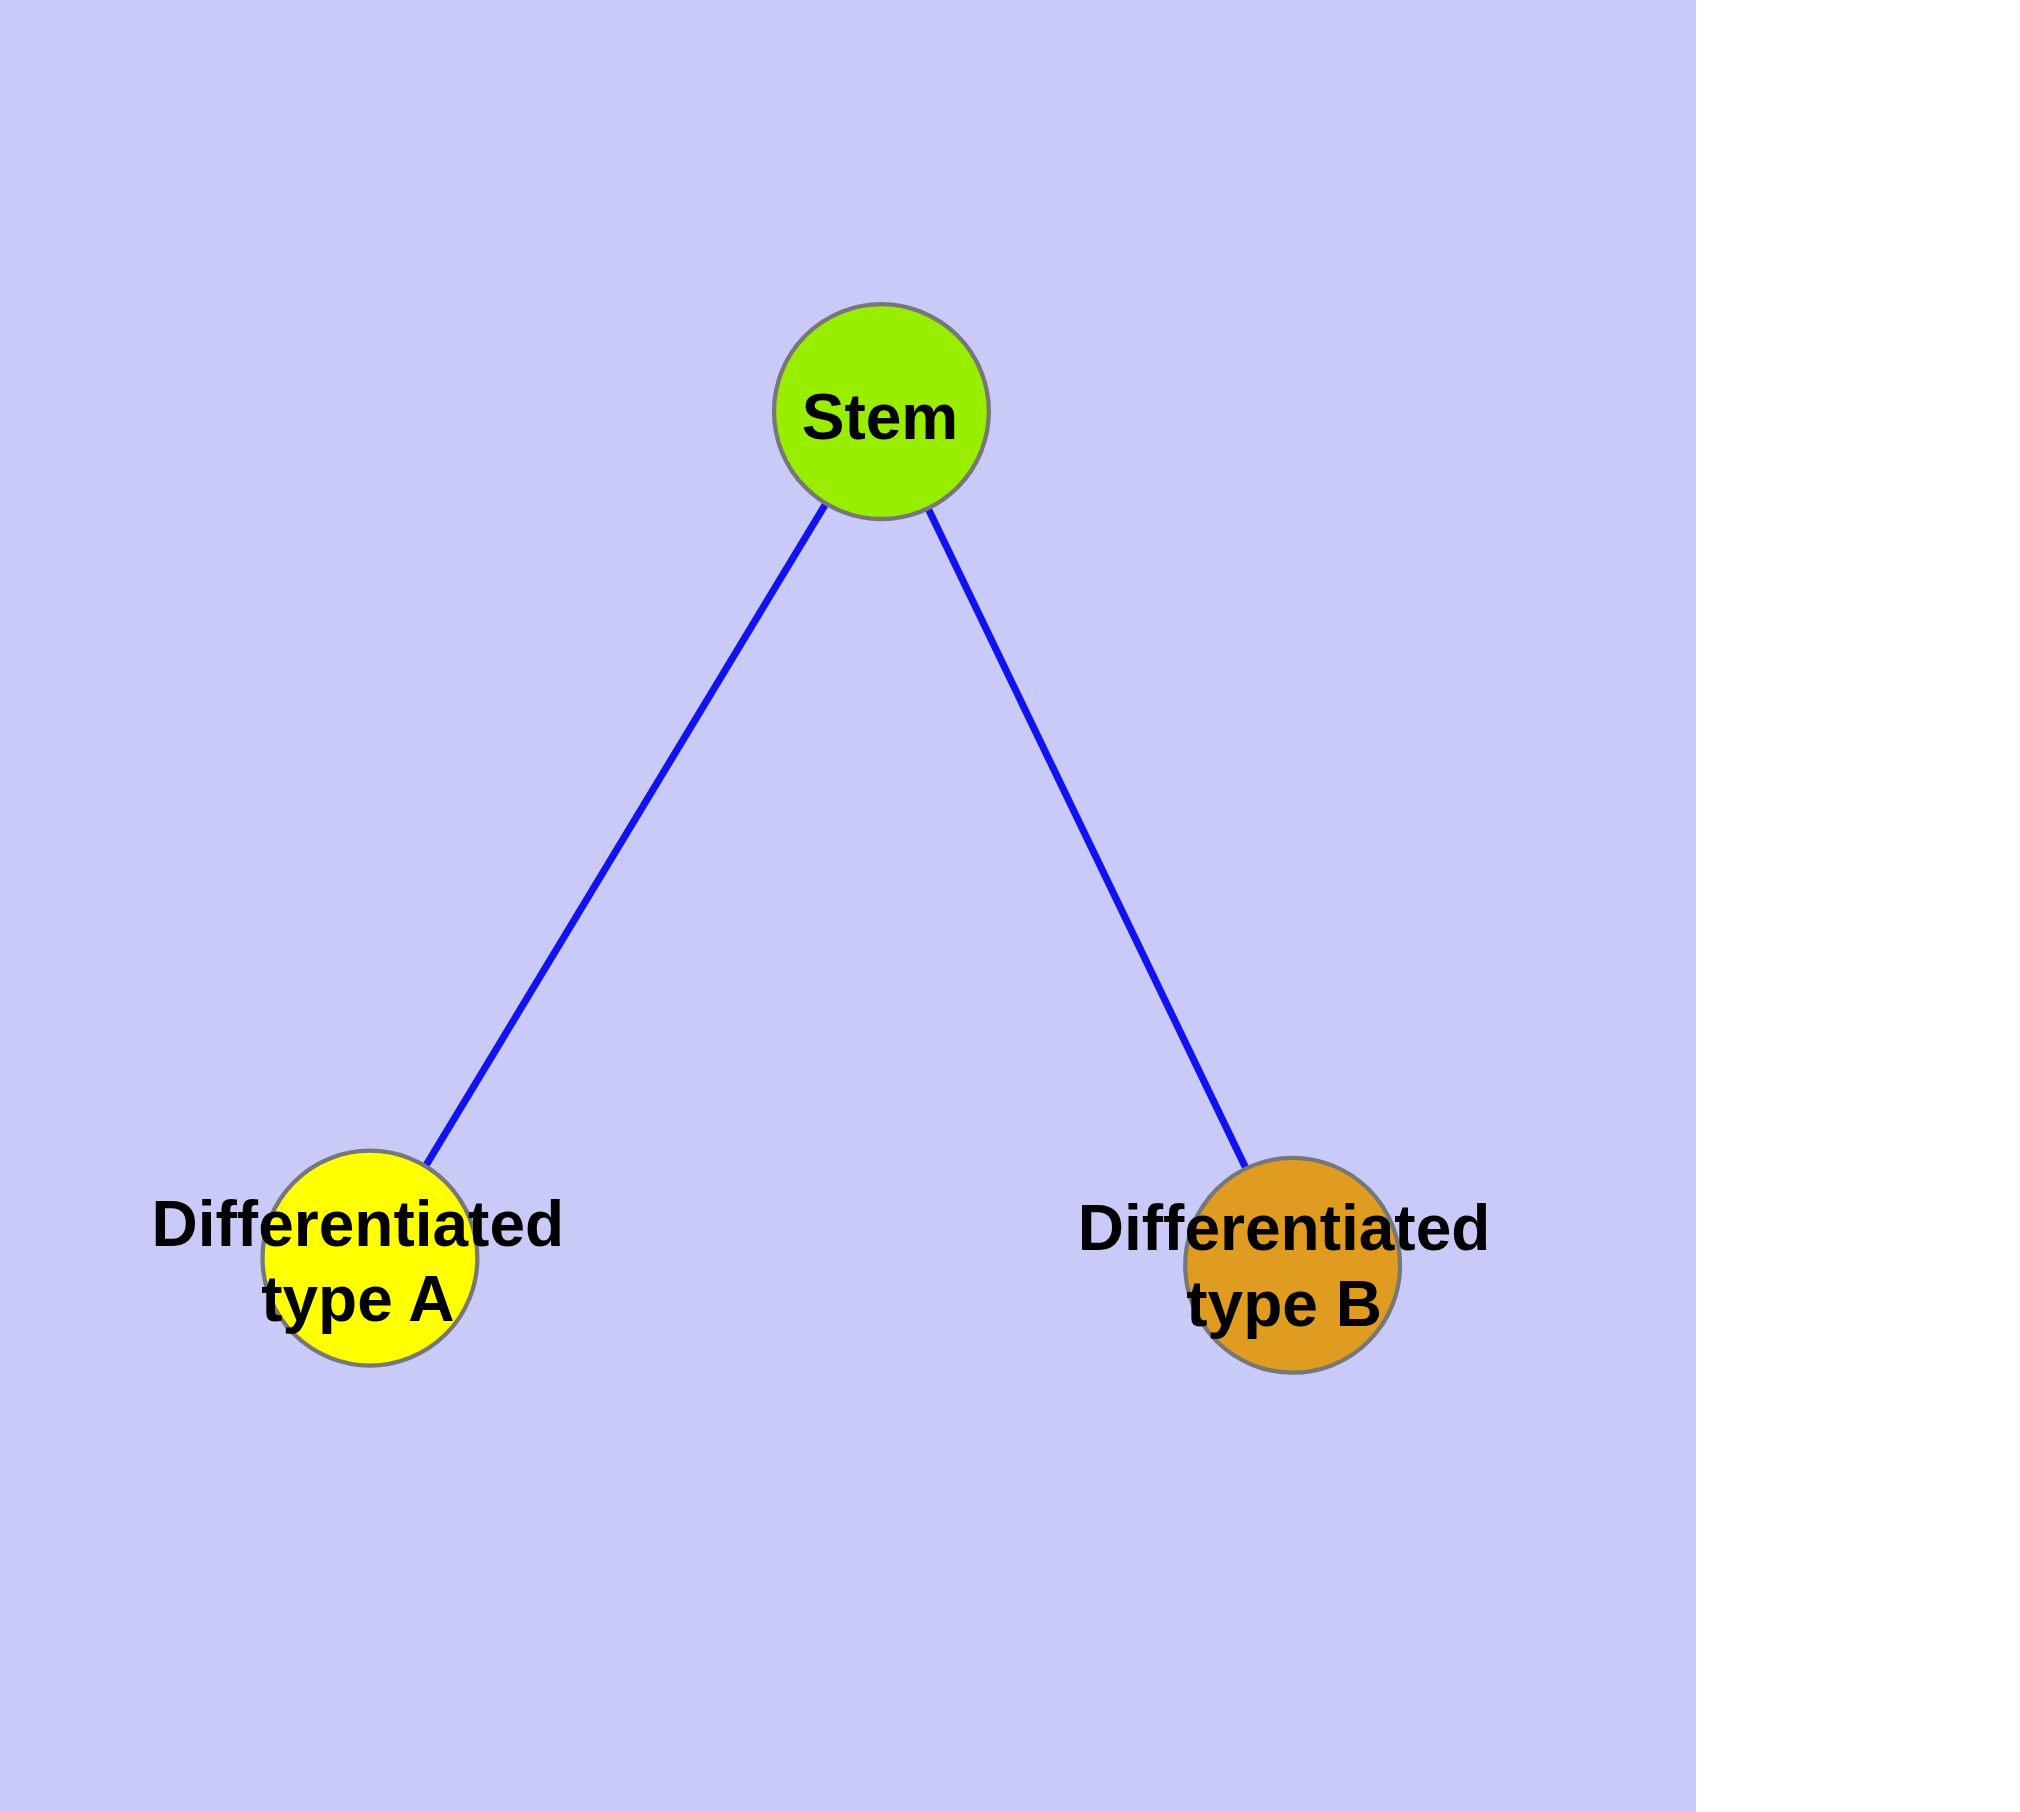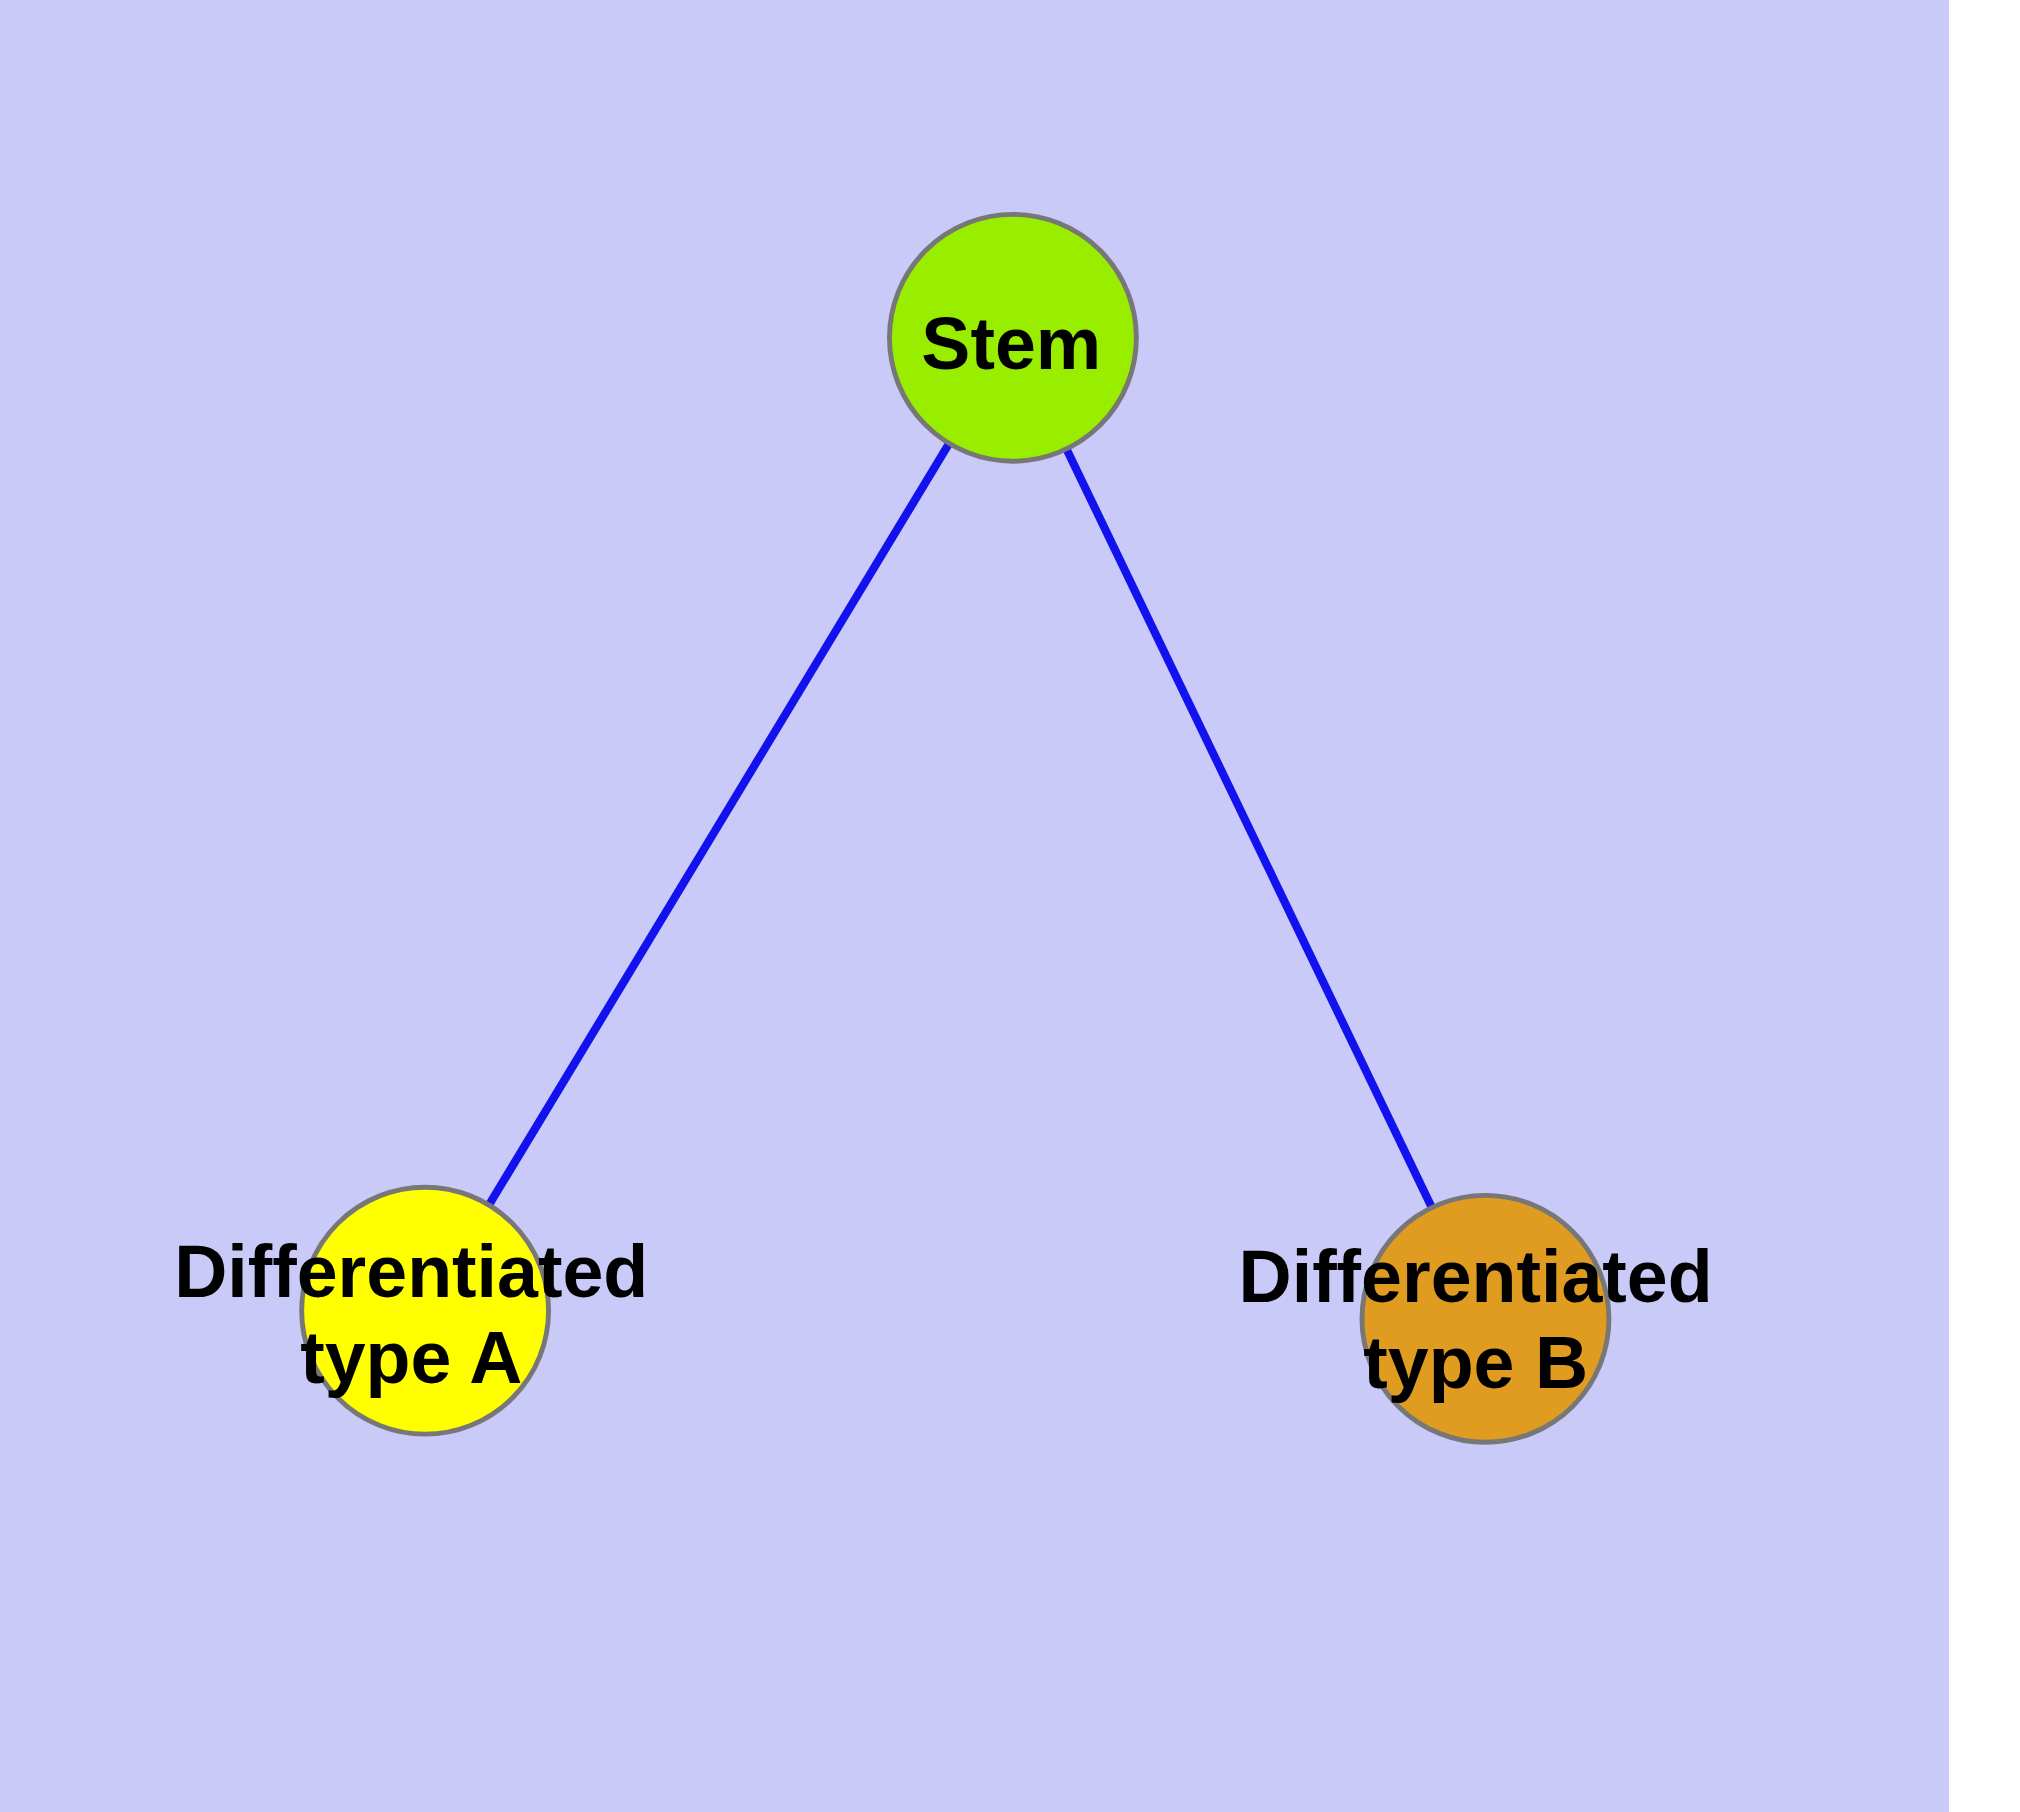--- a/index.html
+++ b/index.html
@@ -1,21 +1,21 @@
 <!DOCTYPE html>
 <html style="font-size:13.6px"><head>
 <meta charset="utf-8">
 <style>
   html, body {
     margin: 0;
     padding: 0;
   }
   .canvas {
     position: relative;
-    width: 1949px;
+    width: 1696px;
     height: 1812px;
     background-color: #CACAF8; 
     overflow: hidden;
   }
   .graph-svg {
     position: absolute;
     left: 0;
     top: 0;
     width: 100%;
     height: 100%;

